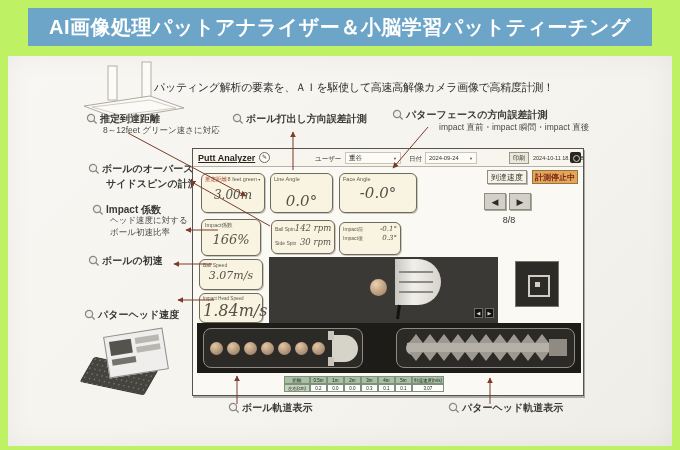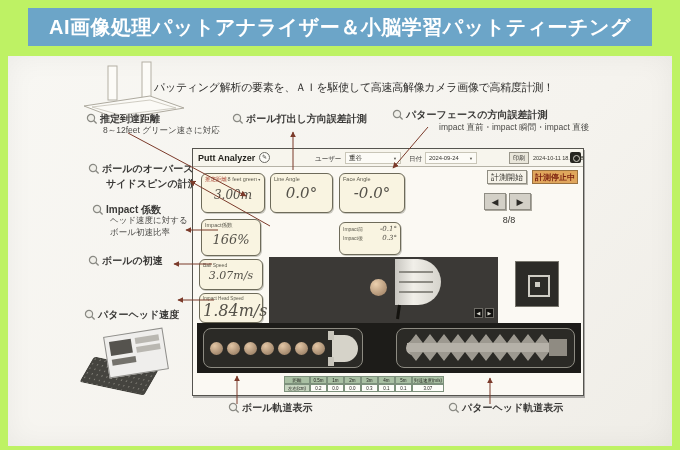--- a/index.html
+++ b/index.html
@@ -23,21 +23,21 @@
 
   .ann-title { font-size:10px; font-weight:600; color:#3b3a38; white-space:nowrap; }
   .ann-sub   { font-size:8.5px; color:#4b4a47; white-space:nowrap; }
   .mag { width:12px; height:12px; }
 
   
   .ui-window { left:192px; top:148px; width:392px; height:248px; background:#fbf9f3;
                border:1px solid #55544f; box-shadow:1px 2px 0 rgba(40,40,40,0.35); }
   .titlebar { position:absolute; left:0; top:0; width:100%; height:18px;
               border-bottom:1px solid #b5b2a6; background:#f7f5ed; }
-  .app-name { position:absolute; left:5px; top:4px; font-size:9px; font-weight:bold; color:#25241f; white-space:nowrap; }
+  .app-name { position:absolute; left:5px; top:4px; font-size:9px; font-weight:bold; color:#25241f; white-space:nowrap;text-decoration:underline; }
   .pencil { position:absolute; left:66px; top:3px; width:11px; height:11px; border:1px solid #6a6a64;
             border-radius:50%; font-size:6px; color:#4a4a44; text-align:center; line-height:9px; background:#fdfcf8; }
   .bar-label { position:absolute; font-size:6.5px; color:#434240; top:6px; white-space:nowrap; }
   .combo { position:absolute; top:3px; height:12px; background:#fcfbf6; border:1px solid #c9c6b8;
            display:flex; align-items:center; justify-content:space-between; padding:0 3px; }
   .combo-val { font-size:6.5px; color:#35342f; white-space:nowrap; }
   .combo-arrow { font-size:4px; color:#55544d; }
   .mini-btn { position:absolute; top:3px; height:12px; background:#e9e6da; border:1px solid #99968a;
               font-size:6px; color:#33322e; display:flex; align-items:center; justify-content:center; }
   .timestamp { position:absolute; top:6px; font-size:5.5px; color:#37362f; white-space:nowrap; }
@@ -228,50 +228,60 @@
       <span class="bar-label" style="left:216px;">日付</span>
       <span class="combo" style="left:232px;width:52px;">
         <span class="combo-val" style="font-size:5.8px;">2024-09-24</span>
         <span class="combo-arrow">▼</span>
       </span>
       <span class="mini-btn" style="left:316px;width:20px;">印刷</span>
       <span class="timestamp" style="left:340px;">2024-10-11 18.51.38</span>
       <span class="cam-ic" style="left:377px;"></span>
     </div>
 
-    <div class="btn btn-start">計測開始</div>
+    <div class="btn btn-start">到達速度</div>
     <div class="btn btn-stop">計測停止中</div>
     <div class="nav-btn" style="left:291px;">◀</div>
     <div class="nav-btn" style="left:316px;">▶</div>
     <div class="counter">8/8</div>
 
     <div class="panel" style="left:8px;top:24px;width:64px;height:40px;">
       <div class="prow">
         <span class="plabel plabel-red">推定距離</span>
         <span class="plabel">8 feet green</span>
         <span class="combo-arrow" style="font-size:3.5px;">▼</span>
       </div>
       <div class="pvalue" style="font-size:12px;margin-top:5px;">3.00m</div>
     </div>
 
     <div class="panel" style="left:77px;top:24px;width:63px;height:40px;">
       <div class="plabel">Line Angle</div>
-      <div class="pvalue" style="font-size:15px;margin-top:2px;">0.0°</div>
-    </div>
-
-    <div class="panel" style="left:146px;top:24px;width:66px;height:40px;">
+      <div class="pvalue" style="font-size:15px;margin-top:10px;">0.0°</div>
+    </div>
+
+    <div class="panel" style="left:146px;top:24px;width:78px;height:40px;">
       <div class="plabel">Face Angle</div>
       <div class="pvalue" style="font-size:15px;margin-top:2px;">-0.0°</div>
     </div>
 
     <div class="panel" style="left:8px;top:70px;width:60px;height:37px;">
       <div class="plabel">Impact係数</div>
       <div class="pvalue" style="font-size:13px;margin-top:3px;">166%</div>
     </div>
 
+    <div class="panel" style="left:78px;top:71px;width:64px;height:34px;">
+      <div class="prow">
+          <span class="plabel" style="font-size:5px;">Ball Spin</span>
+        <span class="pvalue" style="font-size:8.5px;">142 rpm</span>
+        </div>
+      <div class="prow" style="margin-top:4px;">
+          <span class="plabel" style="font-size:5px;">Side Spin</span>
+        <span class="pvalue" style="font-size:8.5px;">30 rpm</span>
+        </div>
+    </div>
 
     <div class="panel" style="left:146px;top:73px;width:62px;height:33px;">
       <div class="prow">
           <span class="plabel" style="font-size:5px;">Impact前</span>
         <span class="pvalue" style="font-size:7px;">-0.1°</span>
         </div>
       <div class="prow" style="margin-top:1px;">
           <span class="plabel" style="font-size:5px;">Impact後</span>
         <span class="pvalue" style="font-size:7px;">0.3°</span>
         </div>

